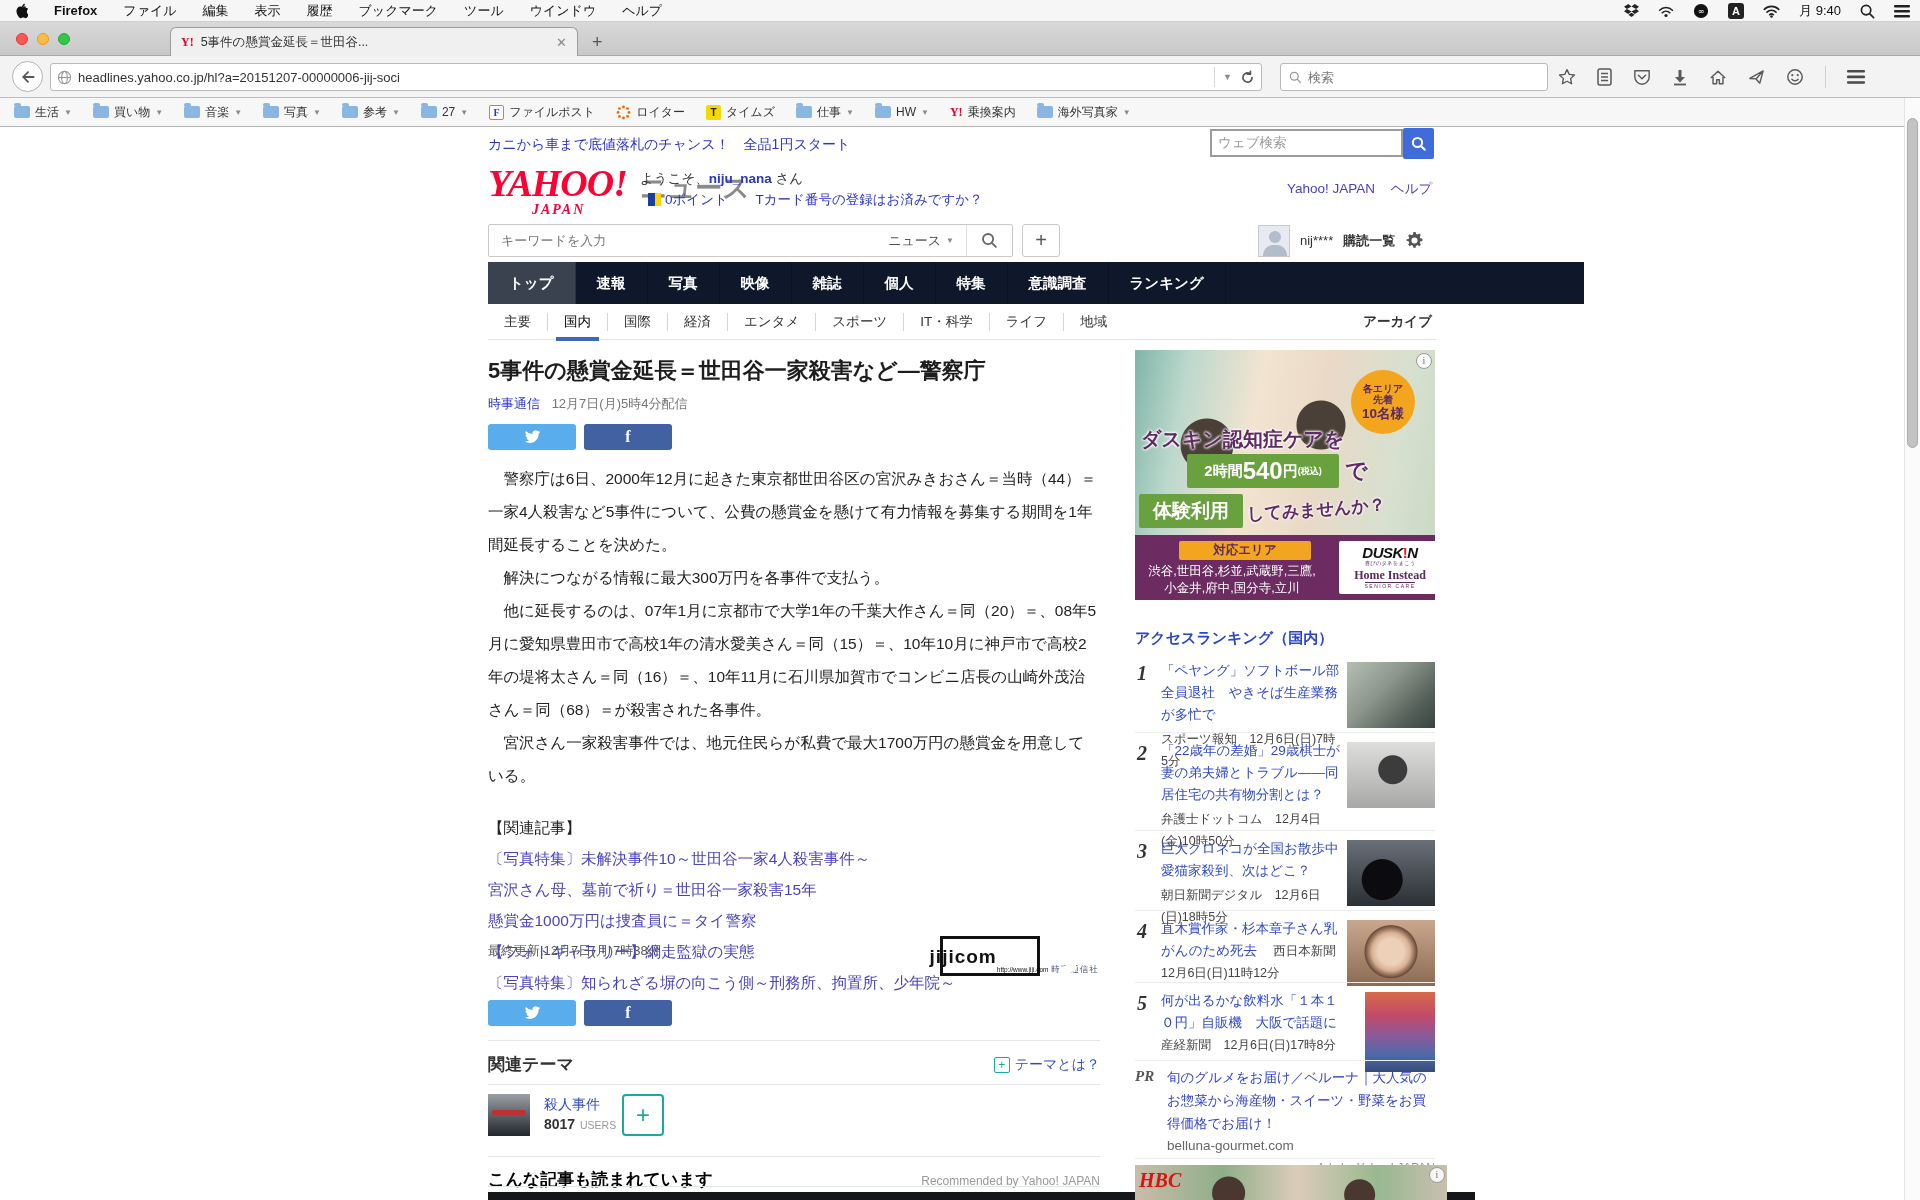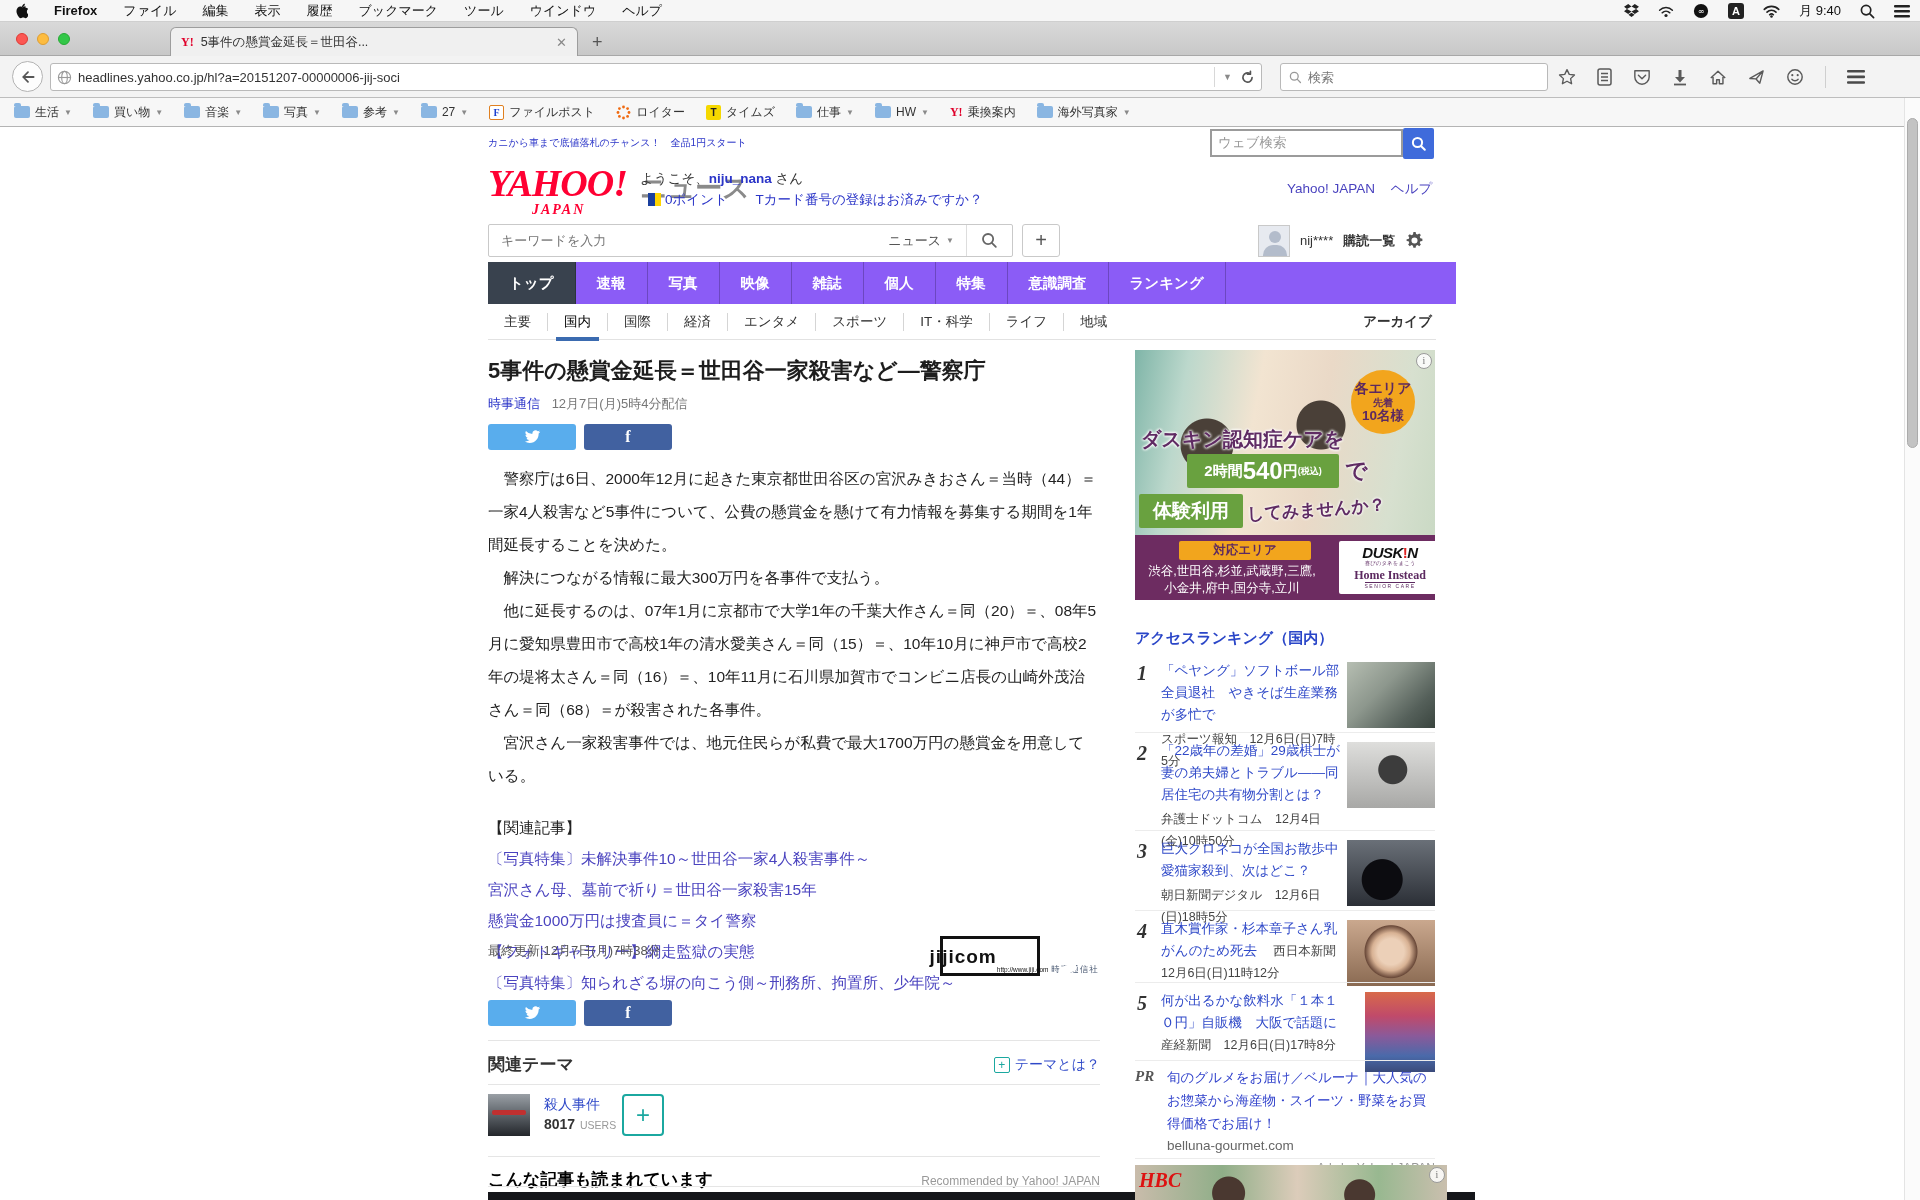--- a/index.html
+++ b/index.html
@@ -52,21 +52,21 @@
 .folder:before{content:"";position:absolute;left:0;top:-3px;width:7px;height:3px;background:#8ab6e2;border-radius:2px 2px 0 0}
 .fav16{width:15px;height:15px;border-radius:2px;display:flex;align-items:center;justify-content:center;font-size:10px;font-weight:bold}
 
 
 .page{position:absolute;left:0;top:128px;width:1904px;height:1072px;background:#fff}
 .scrollbar{position:absolute;right:0;top:98px;width:16px;height:1102px;background:#fbfbfb;border-left:1px solid #e4e4e4}
 .scrollthumb{position:absolute;left:2px;top:20px;width:11px;height:330px;border-radius:6px;background:#c3c3c3;border:1px solid #ababab}
 
 .bluelink{color:#2b35c8}
 .purplelink{color:#4a43bf}
-.promo{font-size:10px}
+.promo{font-size:14px}
 .websearch{position:absolute;left:1210px;top:1px;width:193px;height:28px;border:2px solid #9b9b9b;background:#fff;
   display:flex;align-items:center;padding:12px 6px;font-size:13.5px;color:#999}
 .websearch-btn{position:absolute;left:1403px;top:0;width:31px;height:31px;background:#3f6bdb;border-radius:2px;
   display:flex;align-items:center;justify-content:center}
 
 .ylogo{font-family:"Liberation Serif",serif;font-style:italic;font-weight:bold;color:#ff0033;font-size:38px;line-height:1;letter-spacing:-1px}
 .ylogo-sub{font-family:"Liberation Serif",serif;font-style:italic;font-weight:bold;color:#ff0033;font-size:14px;letter-spacing:2px}
 .yservice{color:#8a8a8a;font-weight:bold;font-size:27px}
 .welcome{font-size:13.5px;color:#333}
 .welcome b{color:#2b35c8}
@@ -79,21 +79,21 @@
 .scope{font-size:13px;color:#555;display:flex;align-items:center;gap:5px;padding:0 12px}
 .scope .caret{font-size:8px;color:#888}
 .qseg{width:46px;height:100%;border-left:1px solid #ddd;display:flex;align-items:center;justify-content:center}
 .plusbtn{position:absolute;left:1022px;top:96px;width:38px;height:33px;border:1px solid #c9c9c9;border-radius:3px;
   background:#fff;color:#555;font-size:20px;display:flex;align-items:center;justify-content:center}
 .profile{position:absolute;left:1258px;top:94px;width:178px;height:37px;display:flex;align-items:center;gap:10px}
 .avatar{width:32px;height:32px;background:#e7eaf0;border:1px solid #c9c9c9;position:relative;overflow:hidden}
 .avatar:before{content:"";position:absolute;left:10px;top:5px;width:12px;height:12px;border-radius:50%;background:#b3bccb}
 .avatar:after{content:"";position:absolute;left:4px;top:19px;width:24px;height:14px;border-radius:10px 10px 0 0;background:#b3bccb}
 
-.mainnav{position:absolute;left:488px;top:134px;width:968px;height:42px;background:#8b5cf6;display:flex}
+.mainnav{position:absolute;left:488px;top:134px;width:1096px;height:42px;background:#0f172a;display:flex}
 .ntab{height:42px;line-height:42px;padding:0 21px;color:#fff;font-size:14.5px;font-weight:bold;border-right:1px solid rgba(0,0,0,.22)}
 .ntab.active{background:#39424e}
 .subnav{position:absolute;left:488px;top:176px;width:948px;height:36px;border-bottom:1px solid #e2e2e2;display:flex;align-items:center}
 .stab{font-size:13.5px;color:#333;padding:0 16px;height:18px;line-height:18px;border-left:1px solid #d5d5d5;position:relative}
 .stab:first-child{border-left:none}
 .stab.active{font-weight:normal;color:#000}
 .stab.active:after{content:"";position:absolute;left:8px;right:8px;bottom:-10px;height:4px;background:#3b6bb0}
 .archive{margin-left:auto;font-size:13.5px;color:#333;font-weight:bold;padding-right:4px}
 
 .art-title{position:absolute;left:488px;top:228px;width:620px;font-size:22px;font-weight:bold;color:#1d1d1d}
@@ -592,21 +592,21 @@
   </div>
   <div class="hr" style="top:1058px"></div>
   <div class="darkbar"></div>
 
   <div class="sidebar">
 
     <div class="duskin">
       <div class="photo"></div>
       <span class="imark" style="position:absolute;right:3px;top:3px">i</span>
       <div class="badge">
-        <span style="font-size:14px">各エリア</span>
+        <span style="font-size:10px">各エリア</span>
         <span style="font-size:10px">先着</span>
         <span style="font-size:13.5px">10名様</span>
       </div>
       <div class="head">ダスキン認知症ケアを</div>
       <div class="gbox" style="left:52px;top:104px;width:152px;height:34px">
         <span style="font-size:15px">2時間</span>
           <span style="font-size:24px">540</span>
           <span style="font-size:15px">円</span>
           <span style="font-size:9px">(税込)</span>
       </div>

